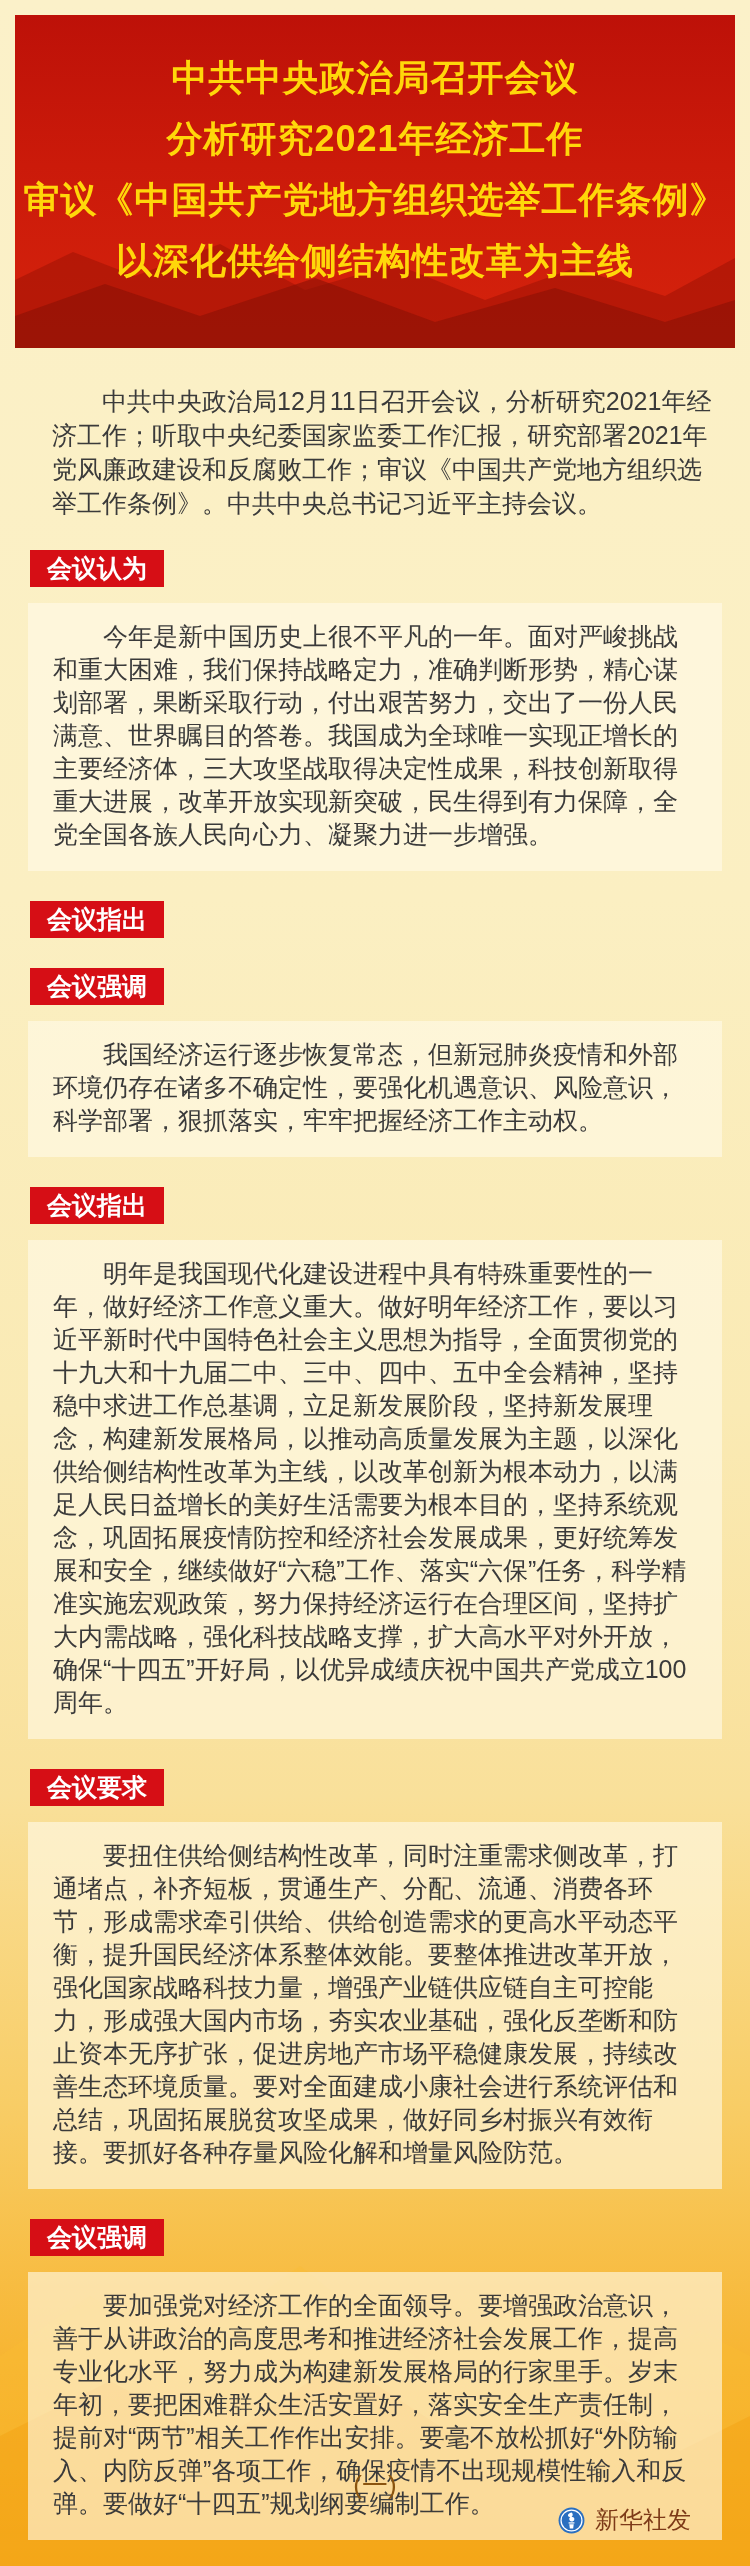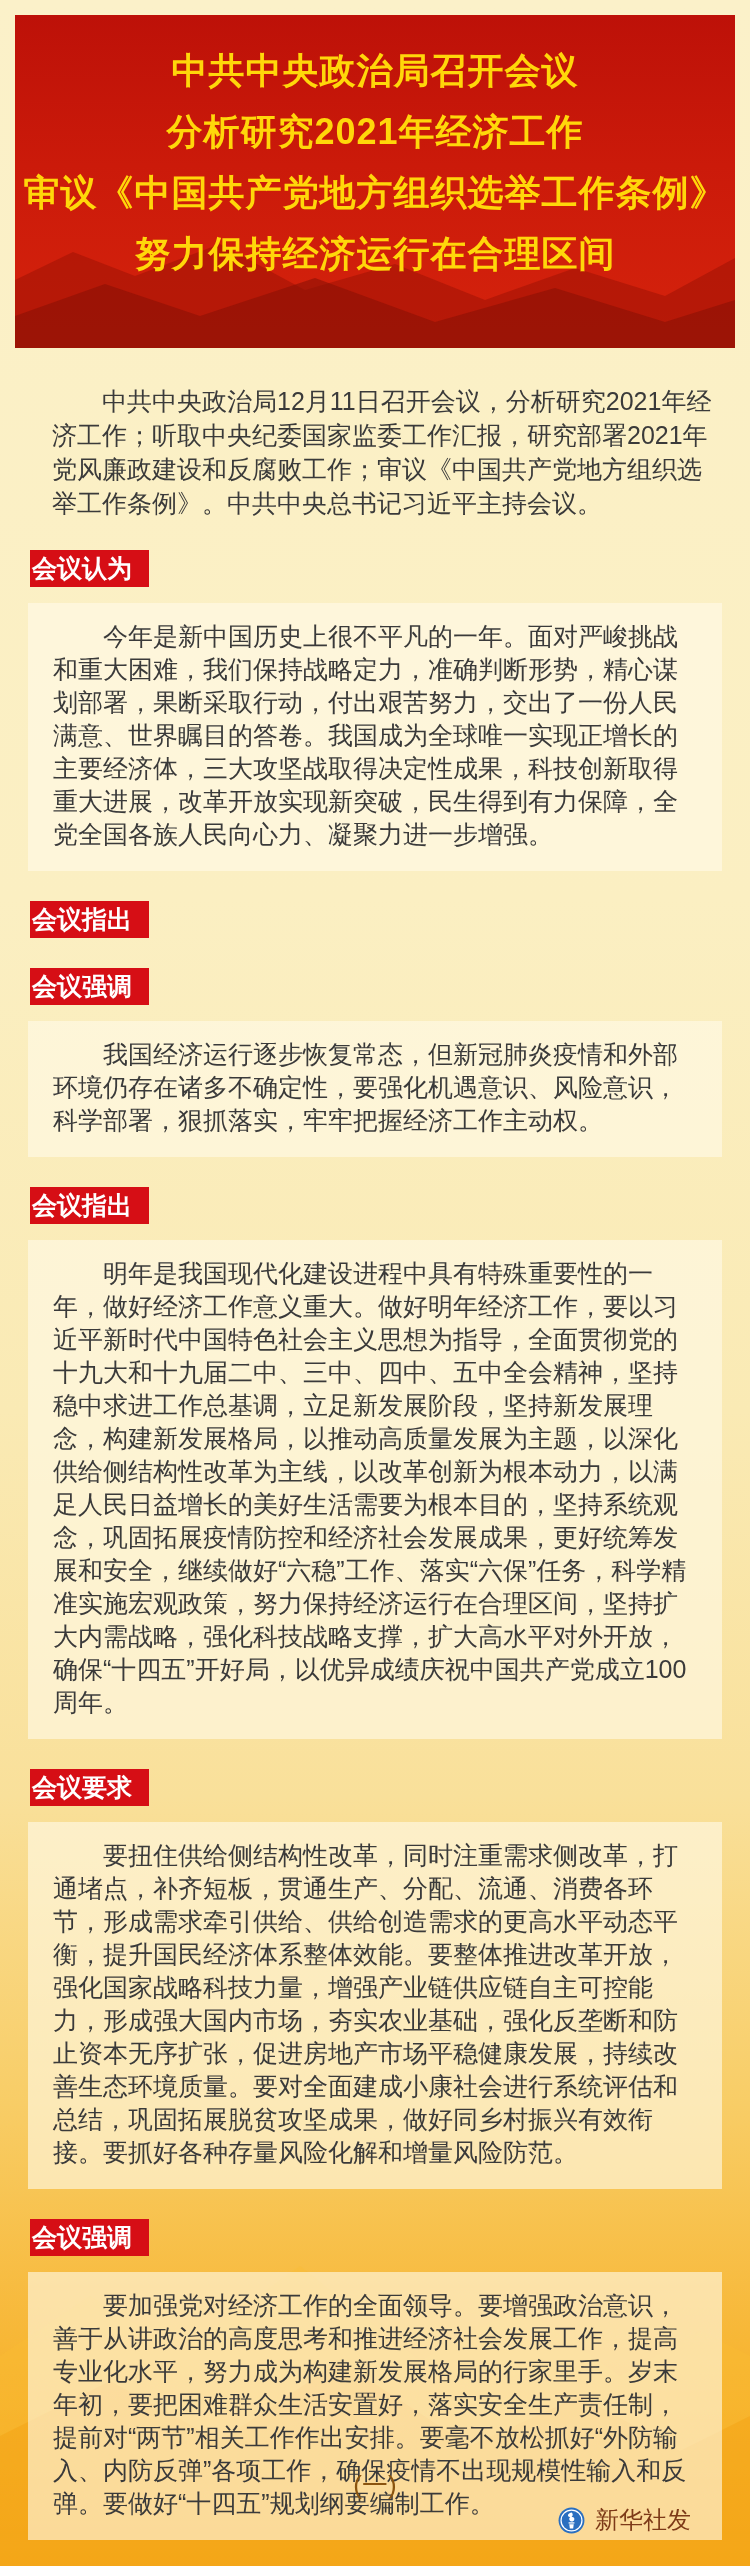--- a/index.html
+++ b/index.html
@@ -26,21 +26,21 @@
     position:relative;
     margin:15px 15px 0 15px;
     width:720px; height:333px;
     background:linear-gradient(180deg,#bd1108 0%, #cb1a0a 45%, #d5230c 100%);
     overflow:hidden;
     z-index:1;
   }
   .header-mountains { position:absolute; left:0; bottom:0; width:720px; height:130px; }
   .header-text {
     position:relative; z-index:2;
-    padding-top:25px;
+    padding-top:32px;
     text-align:center;
     color:#ffd70a;
     font-weight:bold;
     font-size:36px;
     line-height:61px;
     letter-spacing:1px;
   }
   
   .intro {
     position:relative; z-index:1;
@@ -49,21 +49,21 @@
     color:#3a3a3a;
     text-indent:2em;
   }
   .section { position:relative; z-index:1; margin:30px 28px 0 28px; }
   .badge {
     display:inline-block;
     background:#d60e15;
     color:#ffffff;
     font-size:25px; line-height:26px;
     font-weight:bold;
-    padding:5px 17px 6px 2px;
+    padding:5px 17px 6px 17px;
     margin-left:2px;
   }
   .block {
     margin-top:16px;
     background:rgba(255,250,232,0.62);
     padding:17px 25px 20px 25px;
   }
   .block p {
     margin:0;
     font-size:25px; line-height:33px;
@@ -99,21 +99,21 @@
 
   <div class="header">
     <svg class="header-mountains" viewBox="0 0 720 130" preserveAspectRatio="none" aria-hidden="true">
       <path d="M0,62 L58,34 L120,58 L205,26 L290,72 L380,46 L470,82 L560,50 L650,78 L720,40 L720,130 L0,130 Z" fill="#9e1306" opacity="0.55"></path>
       <path d="M0,98 L90,66 L185,98 L300,60 L420,104 L540,70 L650,104 L720,82 L720,130 L0,130 Z" fill="#8a1105" opacity="0.6"></path>
     </svg>
     <div class="header-text">
       <div>中共中央政治局召开会议</div>
       <div>分析研究2021年经济工作</div>
       <div>审议《中国共产党地方组织选举工作条例》</div>
-      <div>努力保持经济运行在合理区间</div>
+      <div>以深化供给侧结构性改革为主线</div>
     </div>
   </div>
 
   <p class="intro">中共中央政治局12月11日召开会议，分析研究2021年经济工作；听取中央纪委国家监委工作汇报，研究部署2021年党风廉政建设和反腐败工作；审议《中国共产党地方组织选举工作条例》。中共中央总书记习近平主持会议。</p>
 
   <section class="section">
     <div class="badge">会议认为</div>
     <div class="block">
       <p>今年是新中国历史上很不平凡的一年。面对严峻挑战和重大困难，我们保持战略定力，准确判断形势，精心谋划部署，果断采取行动，付出艰苦努力，交出了一份人民满意、世界瞩目的答卷。我国成为全球唯一实现正增长的主要经济体，三大攻坚战取得决定性成果，科技创新取得重大进展，改革开放实现新突破，民生得到有力保障，全党全国各族人民向心力、凝聚力进一步增强。</p>
     </div>

